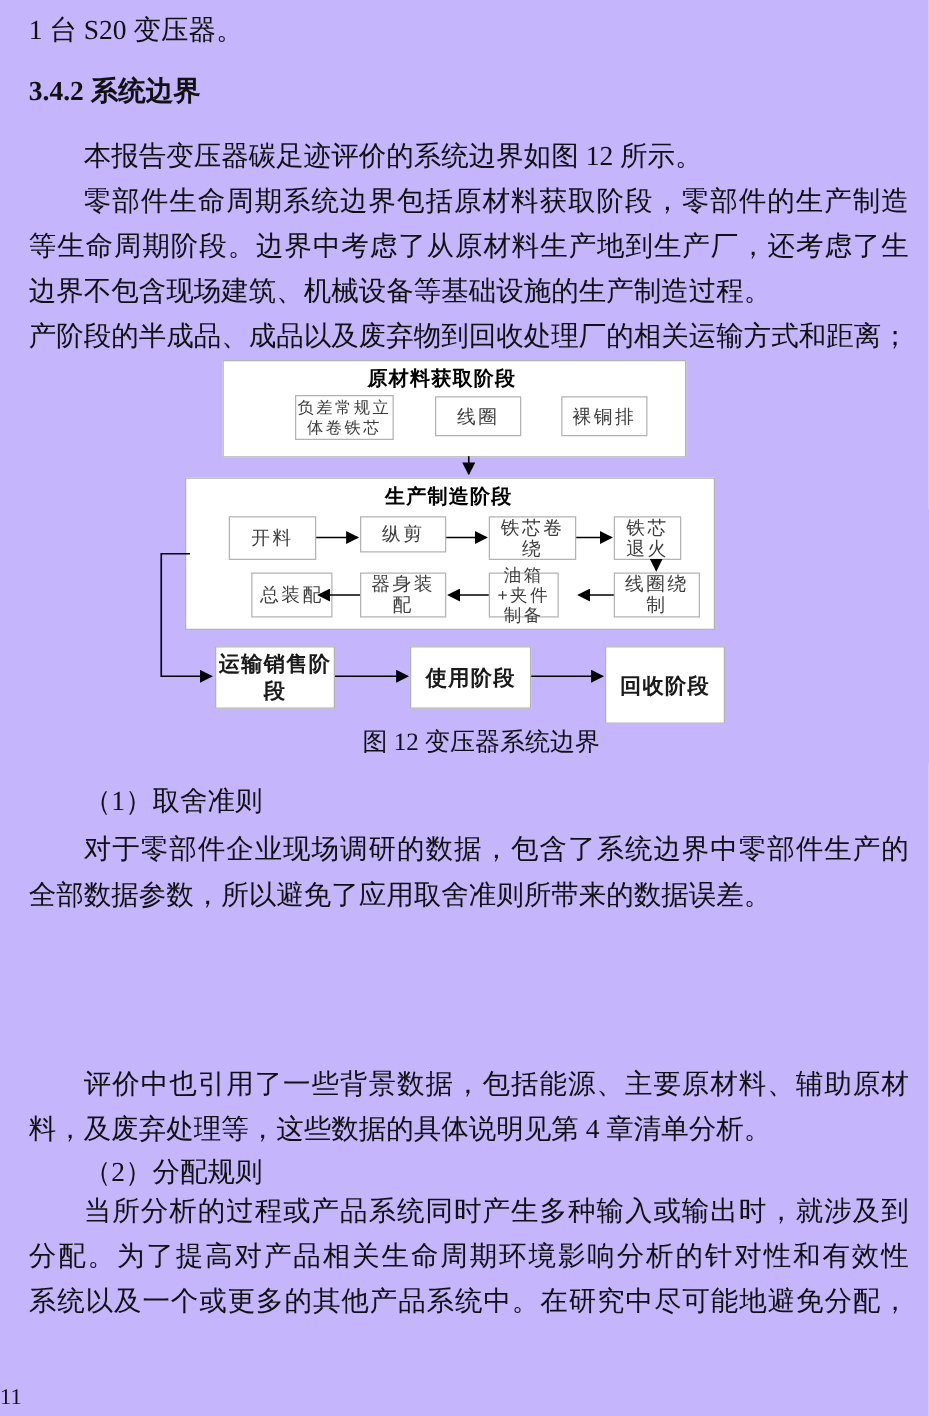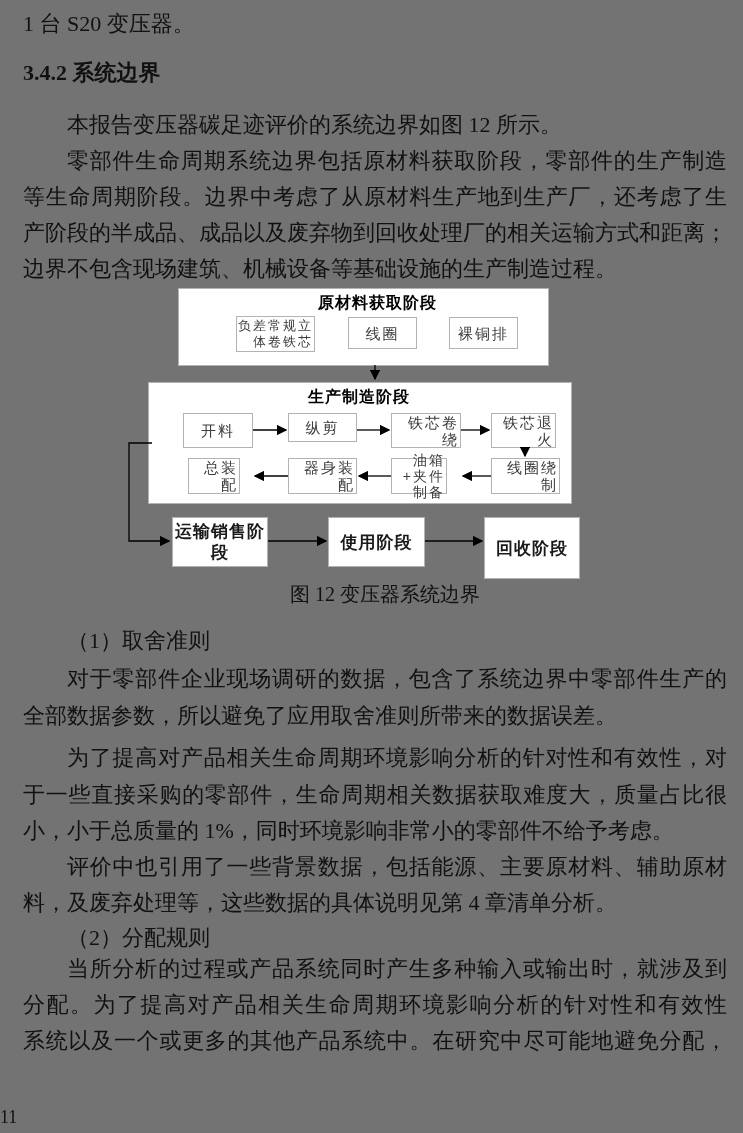--- a/index.html
+++ b/index.html
@@ -1,20 +1,20 @@
 <!DOCTYPE html>
 <html><head>
 <meta charset="utf-8">
 <style>
   html,body { margin:0; padding:0; background:#e8e8e8; }
   .page {
     position:relative;
     width:743px; height:1133px;
     margin:0 auto;
-    background:#737373;
+    background:#c4b5fd;
     color:#111111;
     font-family:"Liberation Serif","DejaVu Serif",serif;
     overflow:hidden;
   }
   .tblock {
     position:absolute;
     left:23px; width:704px;
     font-size:22px;
   }
   .lh37 { line-height:37px; }
@@ -30,21 +30,21 @@
     font-family:"Liberation Sans","DejaVu Sans",sans-serif;
   }
   .obox { position:absolute; border:1px solid #b3b3b3; background:#fff; }
   .stitle {
     position:absolute; text-align:center; font-weight:bold;
     font-size:16px; color:#000; letter-spacing:1px;
   }
   .ibox {
     position:absolute; border:1px solid #b3b3b3; background:#fff;
     display:flex; align-items:center; justify-content:center;
-    text-align:right; font-size:15px; line-height:17px;
+    text-align:center; font-size:15px; line-height:17px;
     color:#3d3d3d; letter-spacing:2px; box-sizing:border-box;
     padding:1px;
   }
   .ibox.small { font-size:13px; line-height:16px; }
   .ibox.mid   { font-size:14px; line-height:16px; }
   .bbox {
     position:absolute; border:1px solid #b3b3b3; background:#fff;
     display:flex; align-items:center; justify-content:center;
     text-align:center; font-size:17px; line-height:21px;
     font-weight:bold; color:#1a1a1a; letter-spacing:1px; box-sizing:border-box;
@@ -68,41 +68,41 @@
 
   <div class="tblock lh37" style="top:5px">1 台 S20 变压器。</div>
 
   <div class="tblock lh37 bold" style="top:54px">3.4.2  系统边界</div>
 
   <div class="tblock lh37 ind" style="top:106px">本报告变压器碳足迹评价的系统边界如图 12 所示。</div>
 
   <div class="tblock lh36" style="top:143px">
     <div class="ln j ind">零部件生命周期系统边界包括原材料获取阶段，零部件的生产制造</div>
     <div class="ln j">等生命周期阶段。边界中考虑了从原材料生产地到生产厂，还考虑了生</div>
+    <div class="ln">边界不包含现场建筑、机械设备等基础设施的生产制造过程。</div>
     <div class="ln j">产阶段的半成品、成品以及废弃物到回收处理厂的相关运输方式和距离；</div>
-    <div class="ln">边界不包含现场建筑、机械设备等基础设施的生产制造过程。</div>
   </div>
 
   <div class="fig">
 
     <div class="obox" style="left:178px;top:3px;width:369px;height:76px"></div>
-    <div class="stitle" style="left:193px;top:8px;width:369px">原材料获取阶段</div>
+    <div class="stitle" style="left:169px;top:8px;width:369px">原材料获取阶段</div>
     <div class="ibox small" style="left:236px;top:31px;width:79px;height:36px">负差常规立体卷铁芯</div>
     <div class="ibox" style="left:348px;top:32px;width:69px;height:32px">线圈</div>
     <div class="ibox" style="left:449px;top:32px;width:69px;height:32px">裸铜排</div>
 
     <div class="obox" style="left:148px;top:97px;width:422px;height:120px"></div>
     <div class="stitle" style="left:148px;top:102px;width:422px;font-size:16px">生产制造阶段</div>
 
     <div class="ibox" style="left:183px;top:128px;width:70px;height:35px">开料</div>
     <div class="ibox" style="left:288px;top:128px;width:69px;height:29px">纵剪</div>
     <div class="ibox" style="left:391px;top:128px;width:70px;height:35px">铁芯卷绕</div>
-    <div class="ibox" style="left:491px;top:128px;width:65px;height:35px">铁芯退火</div>
+    <div class="ibox" style="left:491px;top:128px;width:54px;height:35px">铁芯退火</div>
 
-    <div class="ibox" style="left:188px;top:173px;width:52px;height:36px">总装配</div>
+    <div class="ibox" style="left:201px;top:173px;width:65px;height:36px">总装配</div>
     <div class="ibox" style="left:288px;top:173px;width:69px;height:36px">器身装配</div>
     <div class="ibox mid" style="left:391px;top:173px;width:56px;height:36px">油箱+夹件制备</div>
     <div class="ibox" style="left:491px;top:173px;width:69px;height:36px">线圈绕制</div>
 
     <div class="bbox" style="left:172px;top:232px;width:96px;height:50px">运输销售阶段</div>
     <div class="bbox" style="left:328px;top:232px;width:97px;height:50px">使用阶段</div>
     <div class="bbox" style="left:484px;top:232px;width:96px;height:62px">回收阶段</div>
 
     <svg class="arrows" width="743" height="325" viewBox="0 0 743 325">
       <defs>
@@ -126,25 +126,20 @@
     <div class="figcap">图 12  变压器系统边界</div>
   </div>
 
   <div class="tblock lh37 ind" style="top:622px">（1）取舍准则</div>
 
   <div class="tblock" style="top:661px;line-height:36.5px">
     <div class="ln j ind">对于零部件企业现场调研的数据，包含了系统边界中零部件生产的</div>
     <div class="ln">全部数据参数，所以避免了应用取舍准则所带来的数据误差。</div>
   </div>
 
-  <div class="tblock" style="top:740px;line-height:36.5px">
-    <div class="ln j ind">为了提高对产品相关生命周期环境影响分析的针对性和有效性，对</div>
-    <div class="ln j">于一些直接采购的零部件，生命周期相关数据获取难度大，质量占比很</div>
-    <div class="ln">小，小于总质量的 1%，同时环境影响非常小的零部件不给予考虑。</div>
-  </div>
 
   <div class="tblock lh36" style="top:849px">
     <div class="ln j ind">评价中也引用了一些背景数据，包括能源、主要原材料、辅助原材</div>
     <div class="ln">料，及废弃处理等，这些数据的具体说明见第 4 章清单分析。</div>
   </div>
 
   <div class="tblock lh37 ind" style="top:919px">（2）分配规则</div>
 
   <div class="tblock lh36" style="top:951px">
     <div class="ln j ind">当所分析的过程或产品系统同时产生多种输入或输出时，就涉及到</div>

